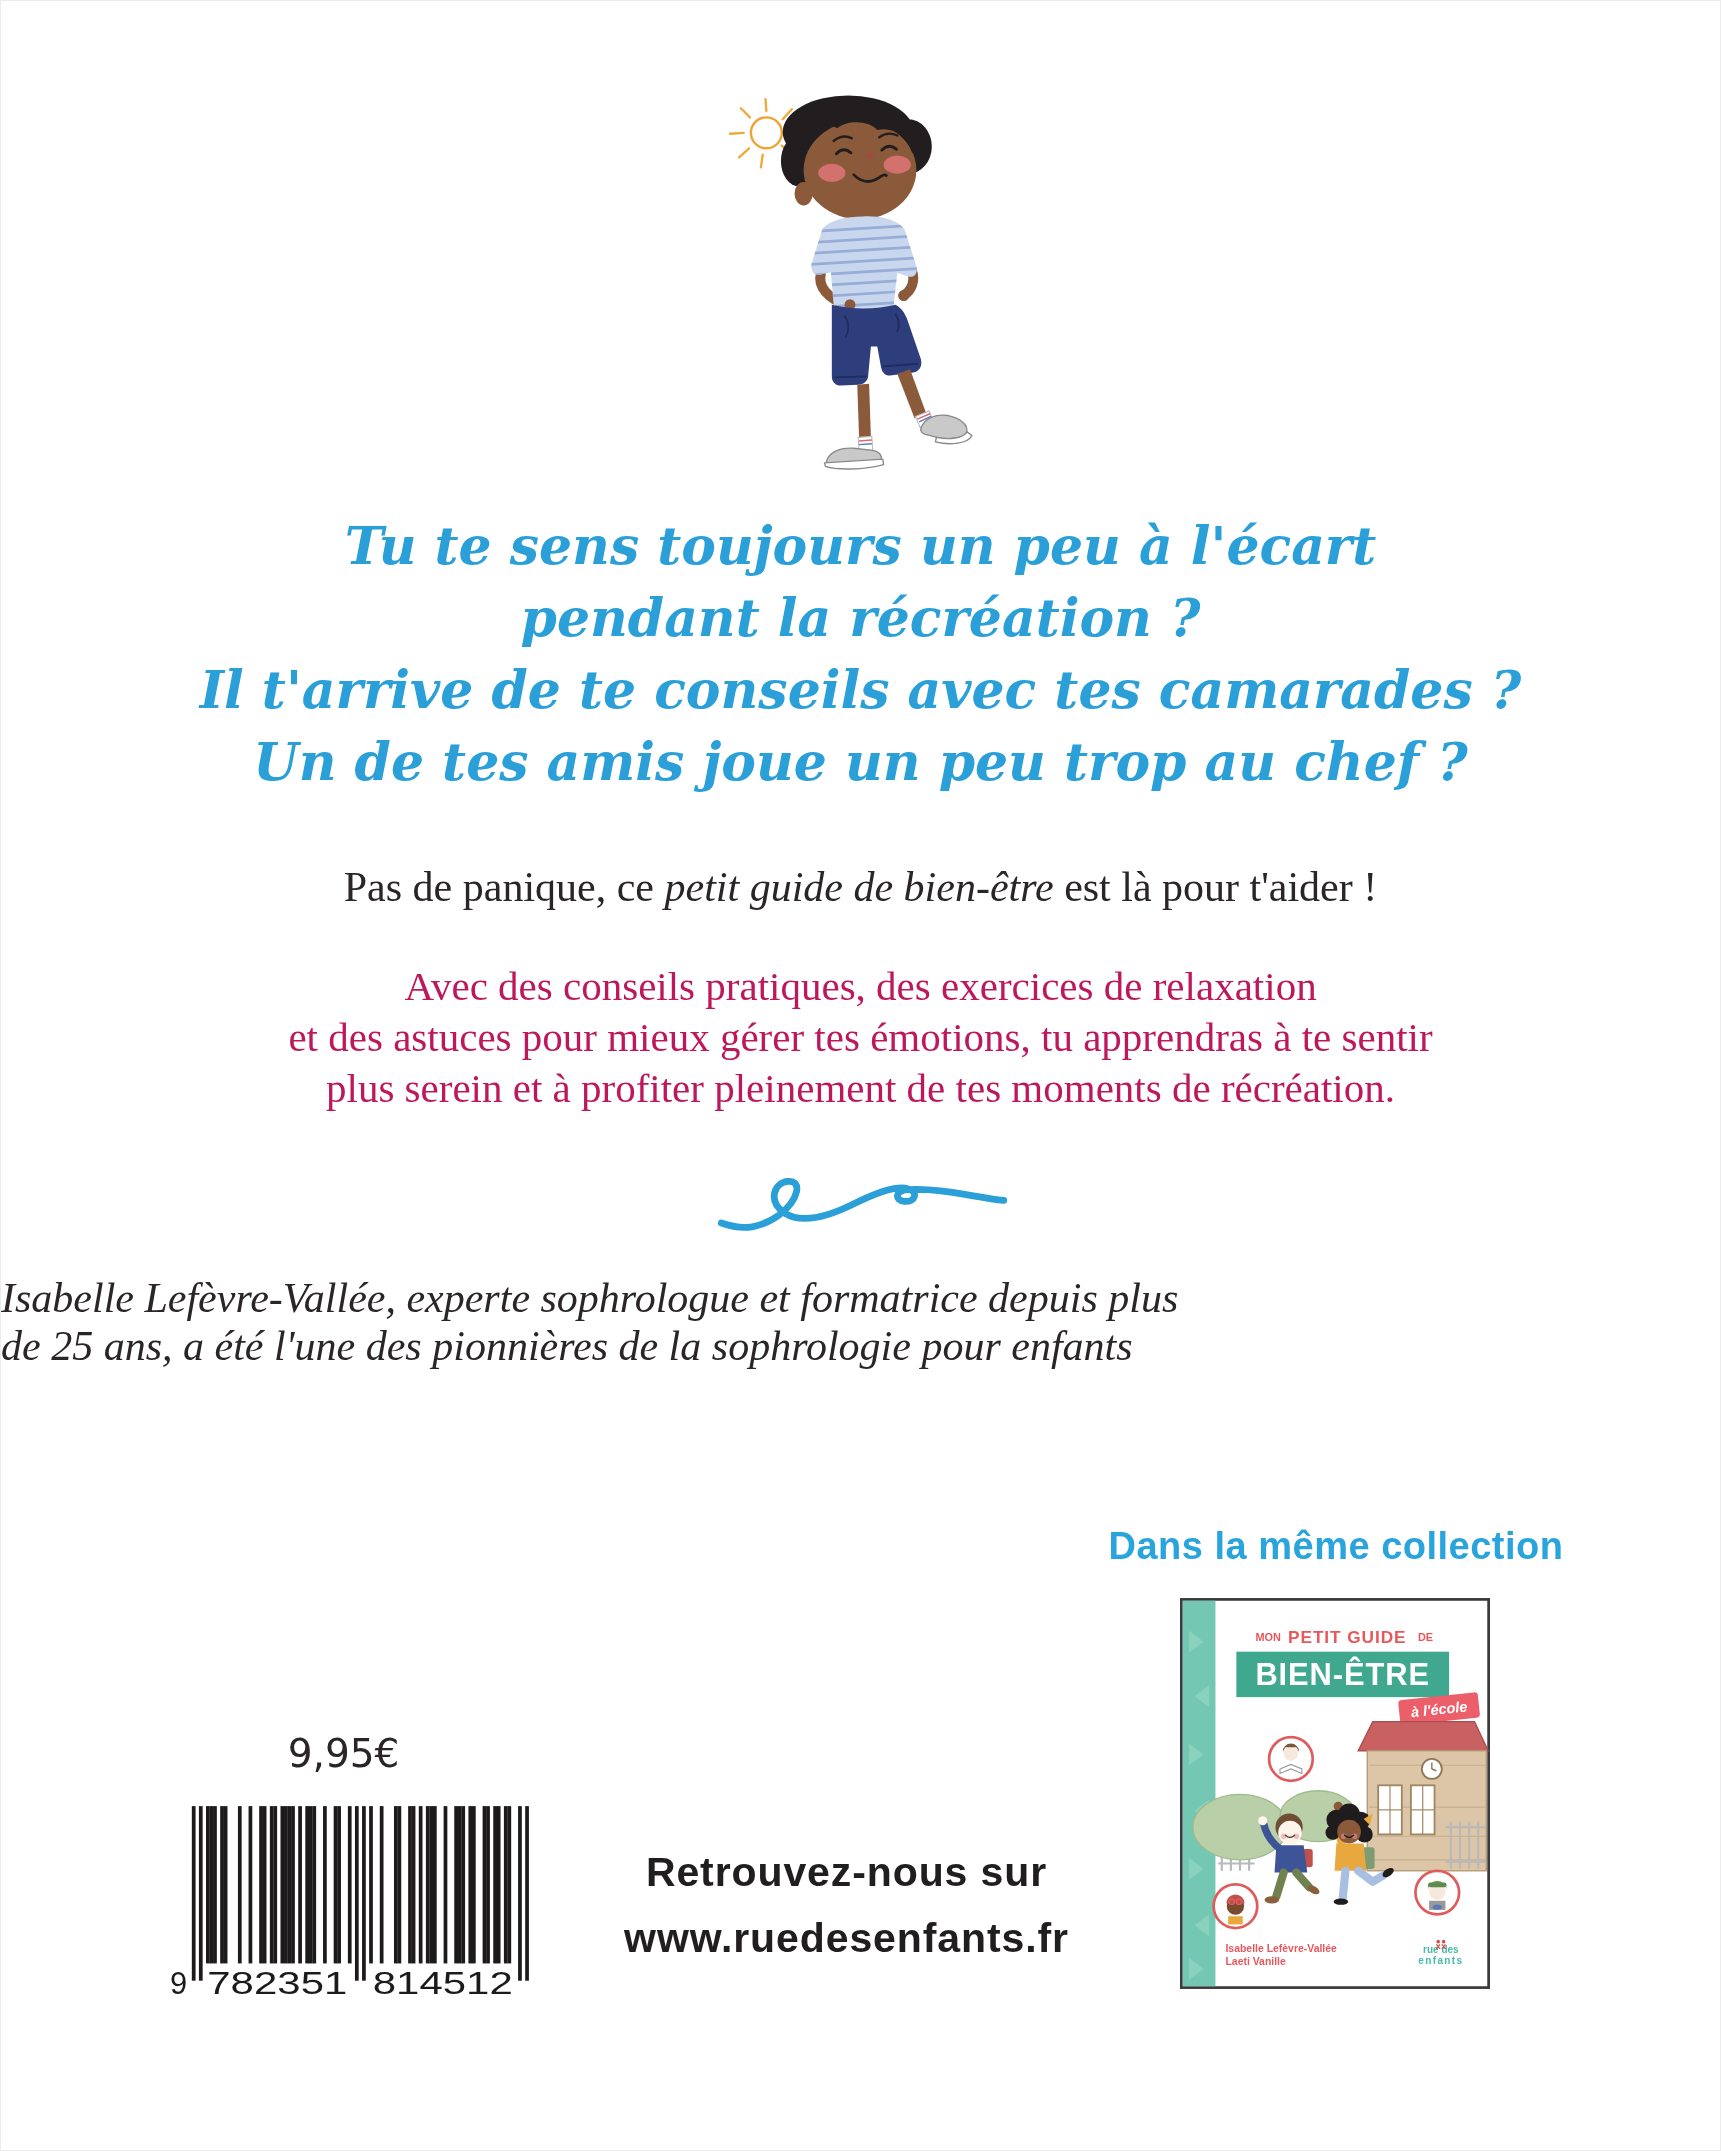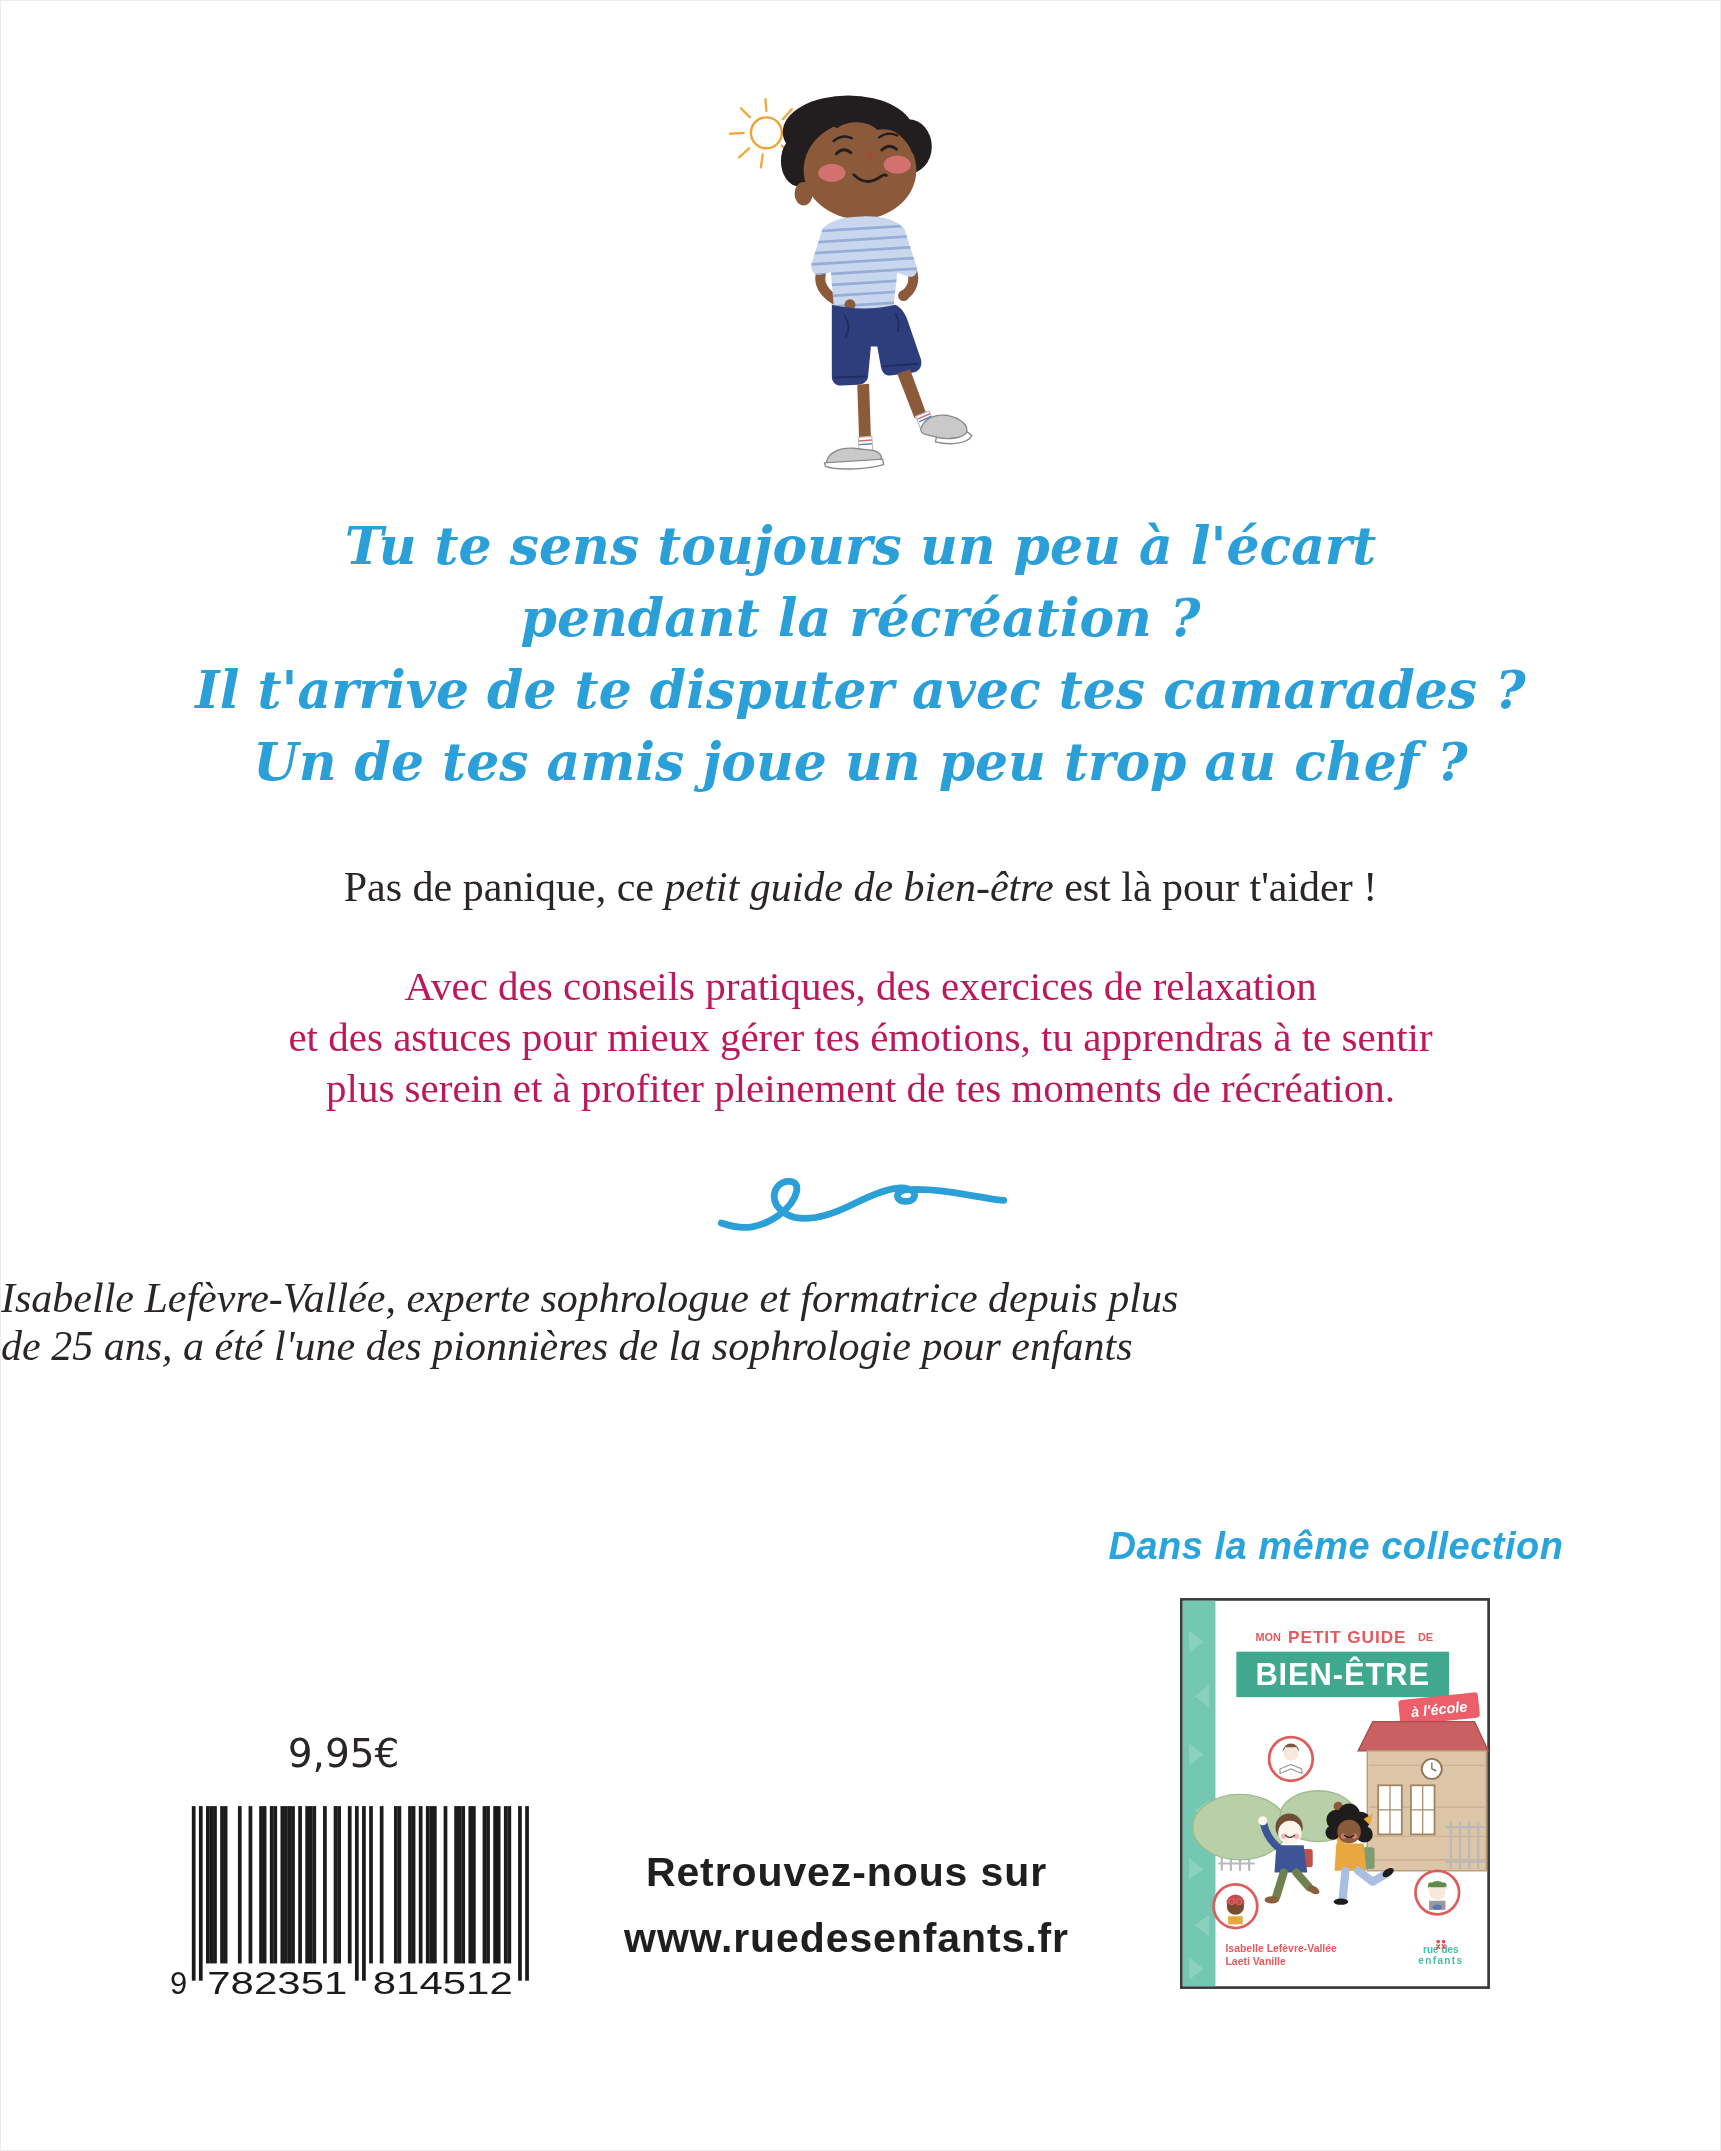--- a/index.html
+++ b/index.html
@@ -28,21 +28,21 @@
   }
   
   .author{
     left:0;top:1273px;width:100%;text-align:left;
     font-size:42px;line-height:48px;color:#2a2526;font-style:italic;
   }
   
   .collection{
     left:1086px;top:1524px;width:498px;text-align:center;
     font-family:"Liberation Sans",sans-serif;font-weight:bold;
-    font-size:38px;color:#29A4DC;letter-spacing:0.5px;font-style:italic;
+    font-size:38px;color:#29A4DC;letter-spacing:0.5px;
   }
   .price{
     left:229px;top:1730px;width:227px;text-align:center;
     font-family:"DejaVu Sans",sans-serif;font-size:39px;color:#2a2526;
   }
   .findus{
     left:391px;top:1838px;width:909px;text-align:center;
     font-family:"Liberation Sans",sans-serif;font-weight:bold;
     font-size:41px;line-height:66px;color:#211e1f;letter-spacing:0.9px;
   }
@@ -155,21 +155,21 @@
         <path d="M232,382 C236,371 248,366 262,368 C276,371 285,379 282,387
                  C278,393 264,395 250,392 L238,389 C233,388 231,385 232,382 Z" fill="#C9C9C9"></path>
         <path d="M249,392 C264,395 278,393 283,386 L288,390 C284,399 264,401 248,397 Z" fill="#FFFFFF"></path>
       </g>
     </g>
   </svg>
 
   <div class="abs questions">
     <div>Tu te sens toujours un peu à l'écart</div>
     <div>pendant la récréation ?</div>
-    <div>Il t'arrive de te disputer avec tes camarades ?</div>
+    <div>Il t'arrive de te conseils avec tes camarades ?</div>
     <div>Un de tes amis joue un peu trop au chef ?</div>
   </div>
 
   <div class="abs intro">
     <span>Pas de panique, ce </span><span class="it">petit guide de bien-être</span><span> est là pour t'aider !</span>
   </div>
 
   <div class="abs description">
     <div>Avec des conseils pratiques, des exercices de relaxation</div>
     <div>et des astuces pour mieux gérer tes émotions, tu apprendras à te sentir</div>

